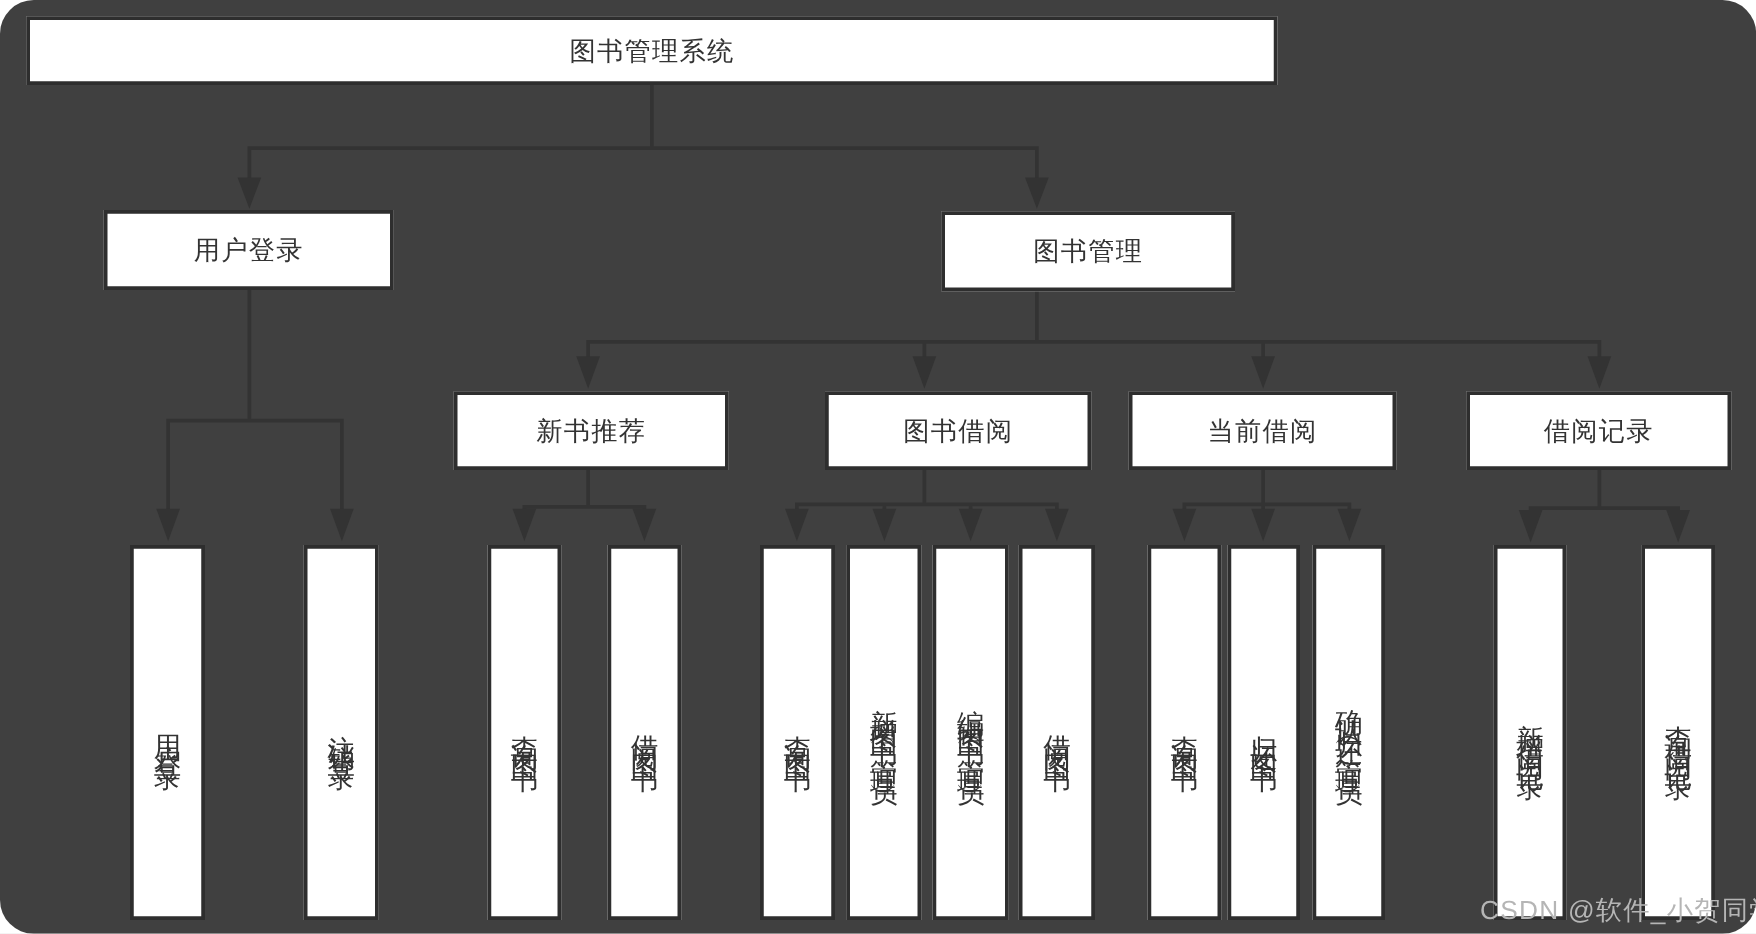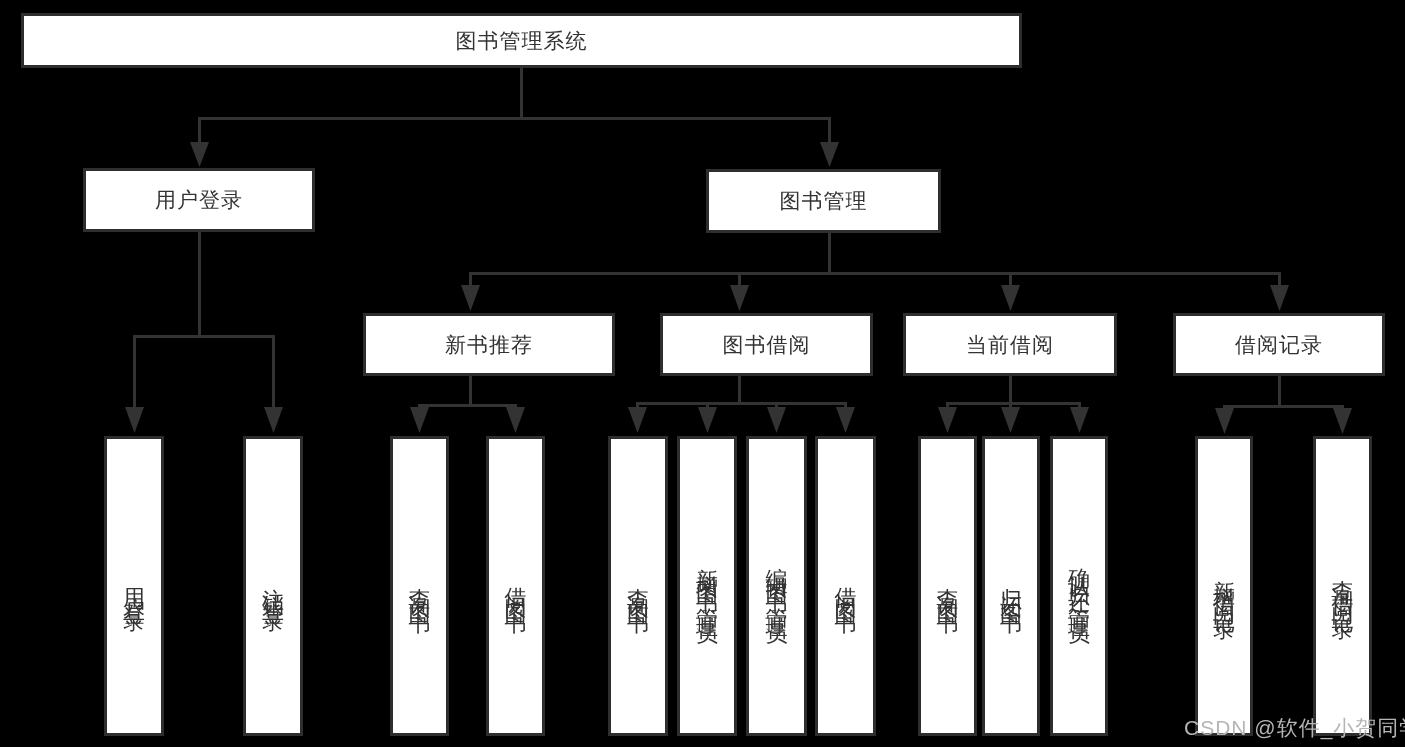--- a/index.html
+++ b/index.html
@@ -4,23 +4,24 @@
 <style>
   * { box-sizing: border-box; }
   html, body {
     margin: 0; padding: 0;
     background: #ffffff;
   }
   #canvas {
     position: relative;
     width: 1405px;
     height: 747px;
-    background: #000000;
+    background: #404040;
     font-family: "Liberation Sans", sans-serif;
     overflow: hidden;
+    border-radius: 27px;
   }
   svg.connectors {
     position: absolute;
     left: 0; top: 0;
   }
   .node {
     position: absolute;
     background: #ffffff;
     border: 3px solid #2e2e2e;
     display: flex;
@@ -89,25 +90,25 @@
     </g>
   </svg>
 
   <div class="node h" style="left:21px; top:13px; width:1001px; height:55px;">
     <span class="lbl">图书管理系统</span>
   </div>
 
   <div class="node h" style="left:83px; top:168px; width:232px; height:64px;">
     <span class="lbl">用户登录</span>
   </div>
-  <div class="node h" style="left:706px; top:169px; width:235px; height:64px;">
+  <div class="node h" style="left:753px; top:169px; width:235px; height:64px;">
     <span class="lbl">图书管理</span>
   </div>
 
-  <div class="node h" style="left:363px; top:313px; width:252px; height:63px;">
+  <div class="node h" style="left:363px; top:313px; width:220px; height:63px;">
     <span class="lbl">新书推荐</span>
   </div>
   <div class="node h" style="left:660px; top:313px; width:213px; height:63px;">
     <span class="lbl">图书借阅</span>
   </div>
   <div class="node h" style="left:903px; top:313px; width:214px; height:63px;">
     <span class="lbl">当前借阅</span>
   </div>
   <div class="node h" style="left:1173px; top:313px; width:212px; height:63px;">
     <span class="lbl">借阅记录</span>

